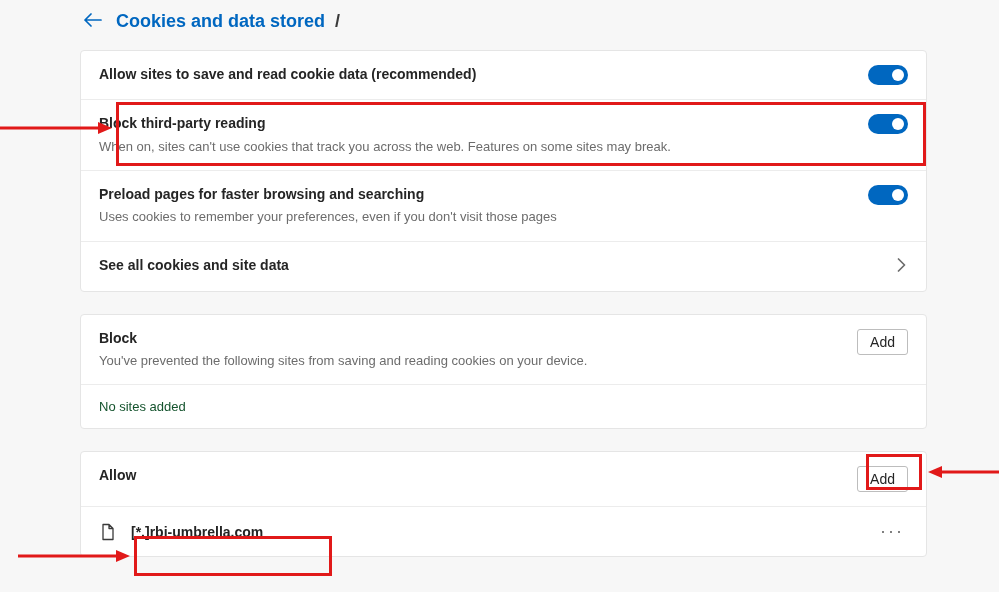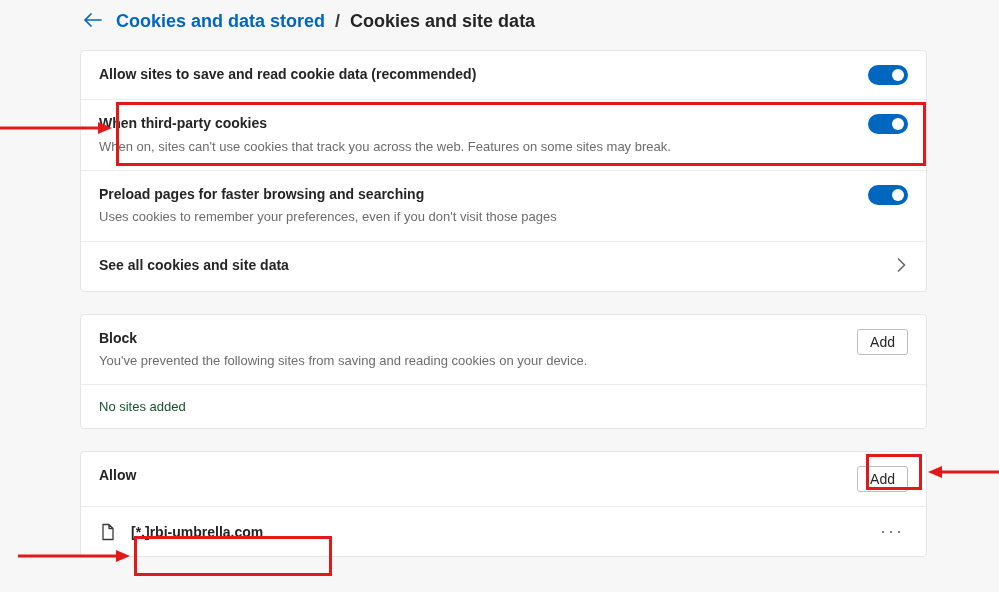--- a/index.html
+++ b/index.html
@@ -148,35 +148,34 @@
 <div class="page">
 
   <div class="breadcrumb">
     <span class="back-arrow">
       <svg width="18" height="14" viewBox="0 0 18 14">
           <path d="M7 1 L1 7 L7 13 M1 7 H17" stroke="#0067c0" stroke-width="1.7" fill="none" stroke-linecap="round" stroke-linejoin="round"></path>
         </svg>
     </span>
     <span class="crumb-link">Cookies and data stored</span>
     <span class="sep">/</span>
-    <span class="crumb-current">Cookies and site data</span>
   </div>
 
   <div class="card">
 
     <div class="row">
       <div class="row-text">
         <div class="row-title">Allow sites to save and read cookie data (recommended)</div>
       </div>
       <div class="toggle"></div>
     </div>
 
     <div class="row">
       <div class="row-text">
-        <div class="row-title">When third-party cookies</div>
+        <div class="row-title">Block third-party reading</div>
         <div class="row-sub">When on, sites can't use cookies that track you across the web. Features on some sites may break.</div>
       </div>
       <div class="toggle"></div>
     </div>
 
     <div class="row">
       <div class="row-text">
         <div class="row-title">Preload pages for faster browsing and searching</div>
         <div class="row-sub">Uses cookies to remember your preferences, even if you don't visit those pages</div>
       </div>

